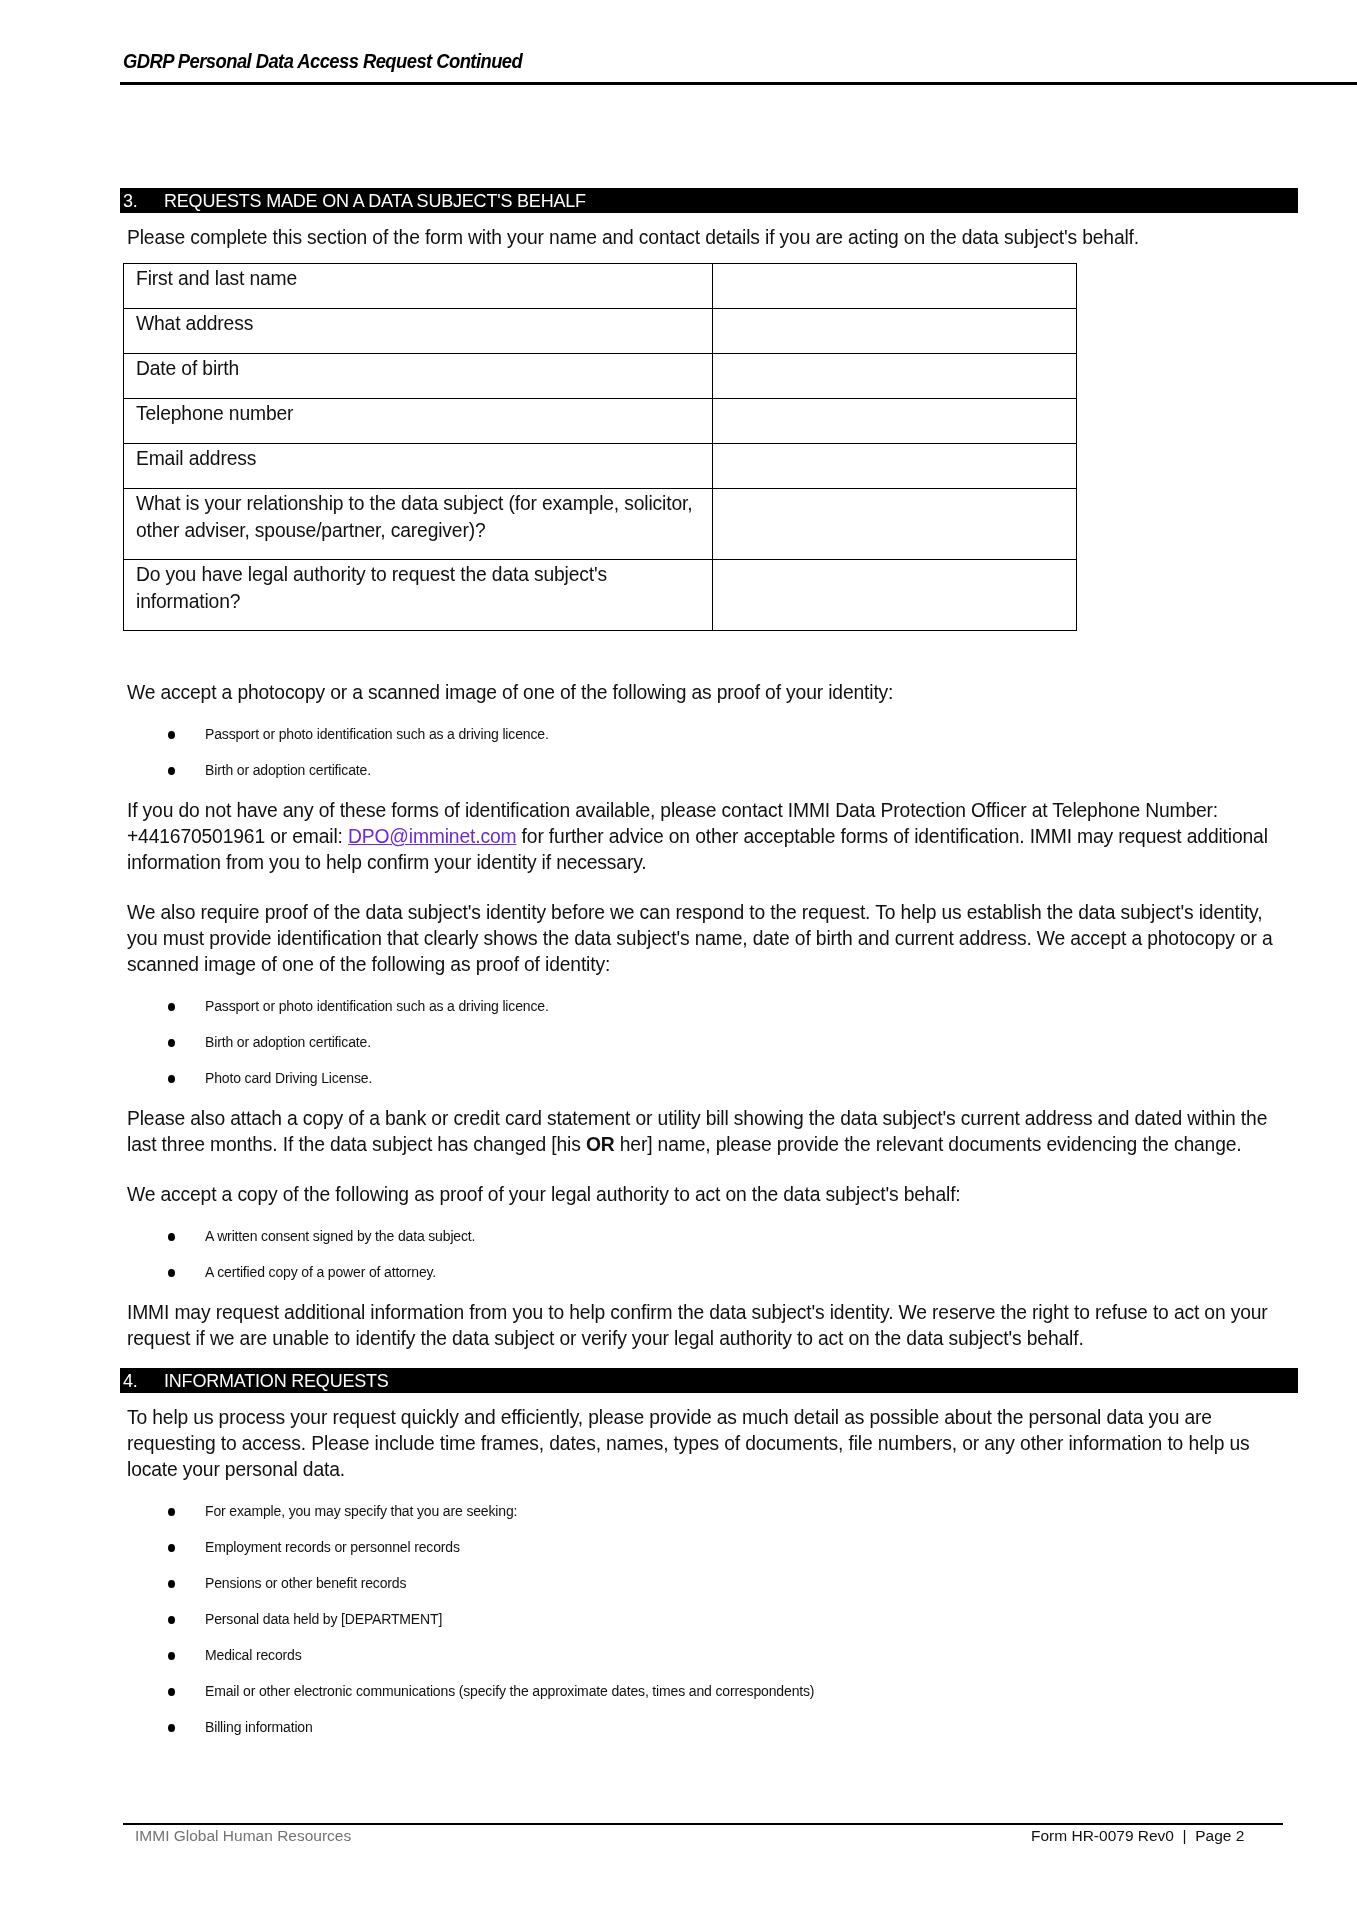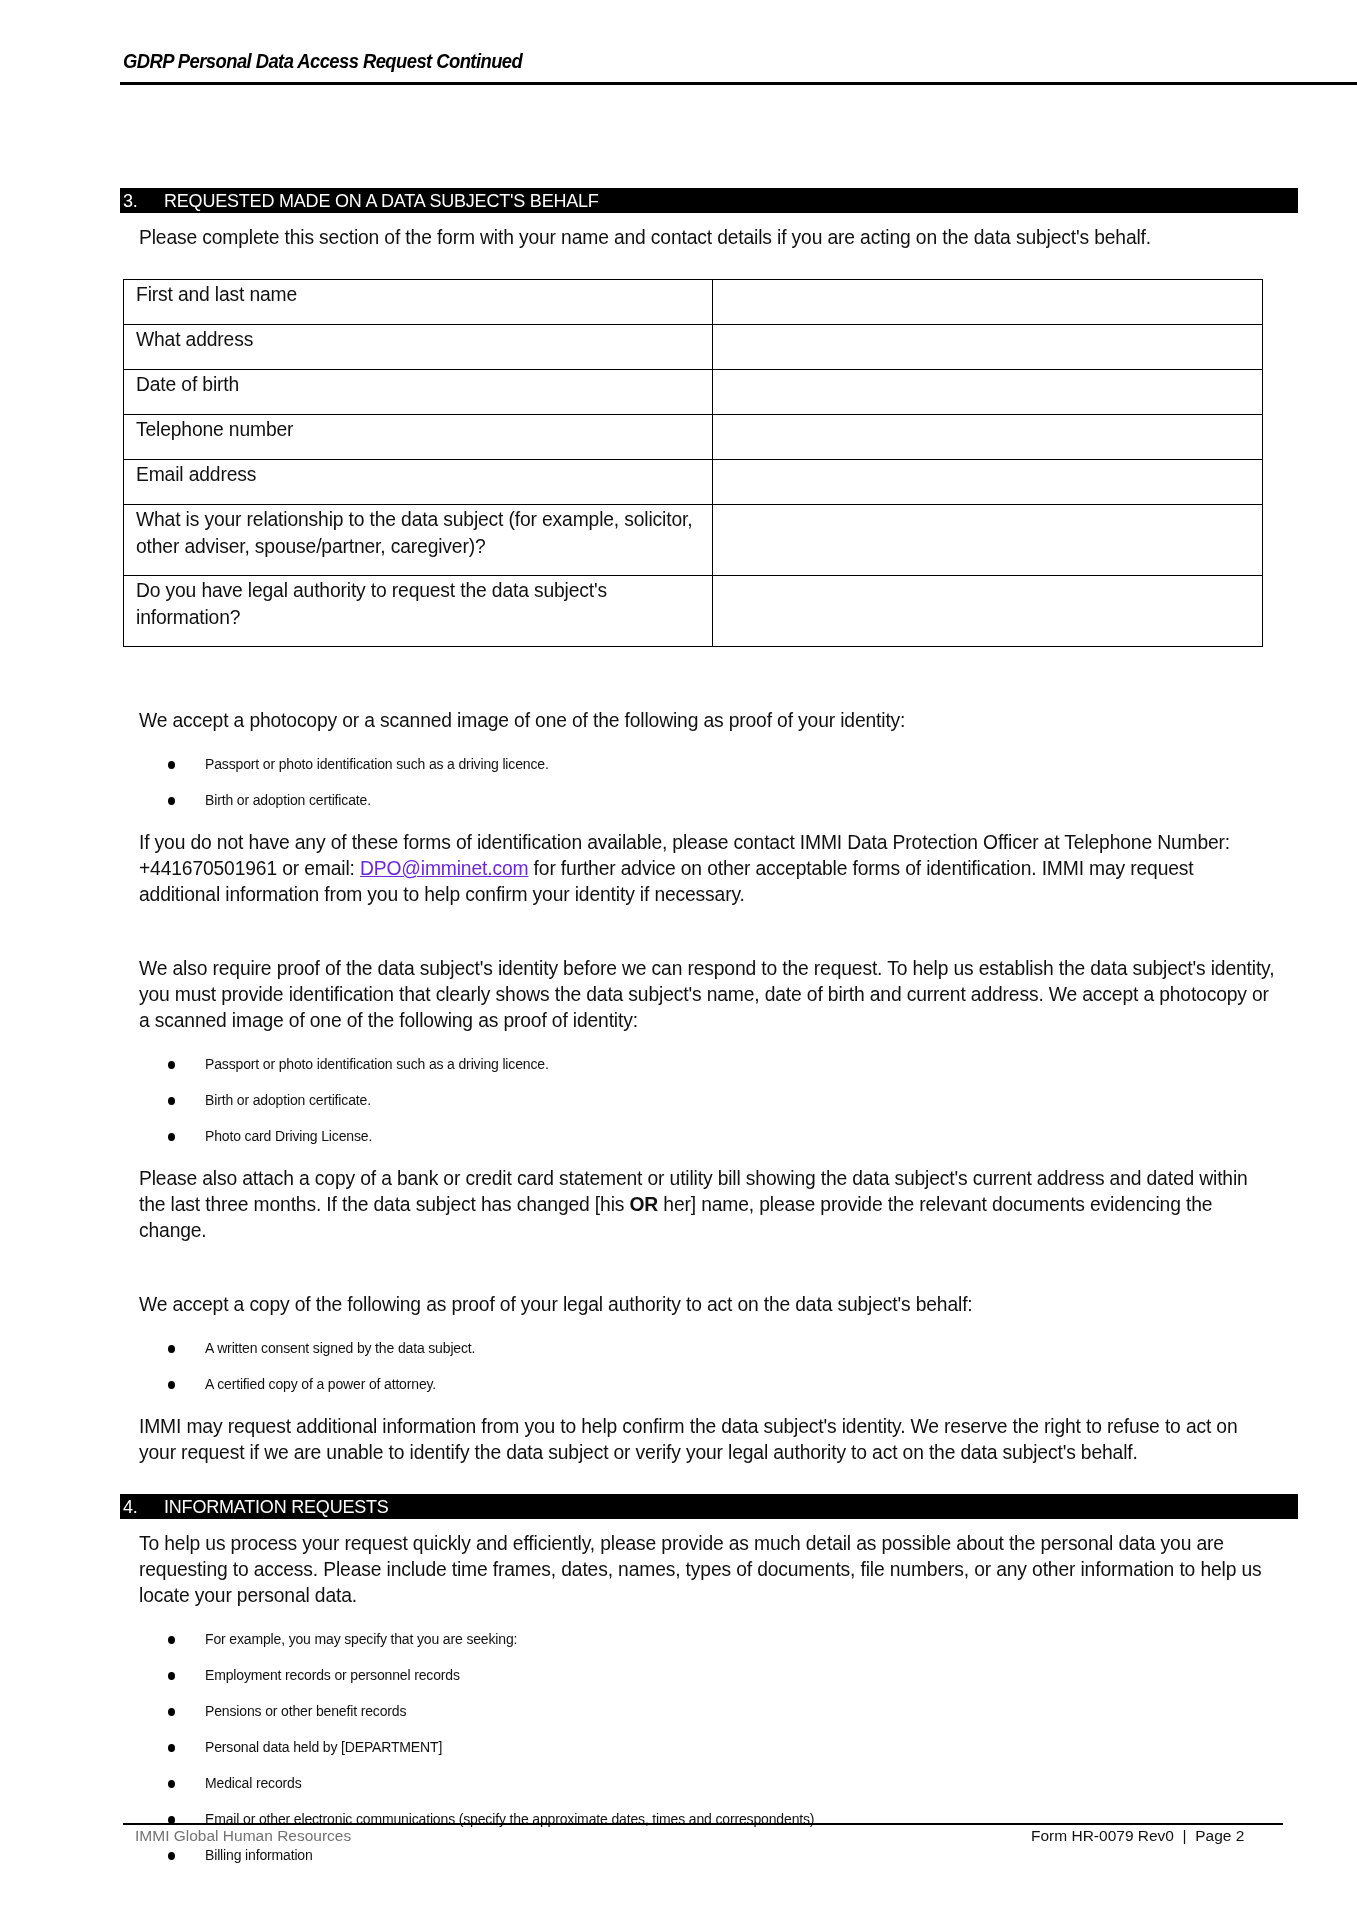--- a/index.html
+++ b/index.html
@@ -17,25 +17,25 @@
     position: absolute; left: 120px; right: 0; top: 82px; height: 3px; background: #000;
   }
   .content { position: absolute; left: 123px; top: 188px; width: 1172px; }
   .section-bar {
     background: #000; color: #fff; height: 25px; line-height: 26px;
     font-size: 18px; padding-left: 3px; margin-left: -3px; margin-right: -3px;
     letter-spacing: -0.2px;
   }
   .section-bar .num { display: inline-block; width: 41px; }
   p {
-    margin: 16px; font-size: 19.3px; line-height: 26px; letter-spacing: -0.15px;
+    margin: 4px; font-size: 19.3px; line-height: 26px; letter-spacing: -0.15px;
   }
   .intro { margin-top: 12px; }
   table.form-table {
-    border-collapse: collapse; width: 1140px; margin-top: 28px; margin-left: 0px;
+    border-collapse: collapse; width: 954px; margin-top: 12px; margin-left: 0px;
   }
   table.form-table td {
     border: 1.5px solid #000; vertical-align: top; font-size: 19.3px; line-height: 27px;
     padding: 1px 12px 0 12px; letter-spacing: -0.15px;
   }
   table.form-table td.label { width: 564px; }
   table.form-table tr.single td { height: 43px; }
   table.form-table tr.double td { height: 69px; }
   .gap-lg { height: 45px; }
   .gap-md { height: 16px; }
@@ -64,21 +64,21 @@
 </style>
 </head>
 <body>
 
 <div class="page-header-title">GDRP Personal Data Access Request Continued</div>
 <div class="header-rule"></div>
 
 <div class="content">
 
   <div class="section-bar">
-    <span class="num">3.</span><span>REQUESTED MADE ON A DATA SUBJECT'S BEHALF</span>
+    <span class="num">3.</span><span>REQUESTS MADE ON A DATA SUBJECT'S BEHALF</span>
   </div>
 
   <p class="intro">Please complete this section of the form with your name and contact details if you are acting on the data subject's behalf.</p>
 
   <table class="form-table">
     <tbody>
         <tr class="single">
       <td class="label">First and last name</td>
       <td></td>
     </tr>

